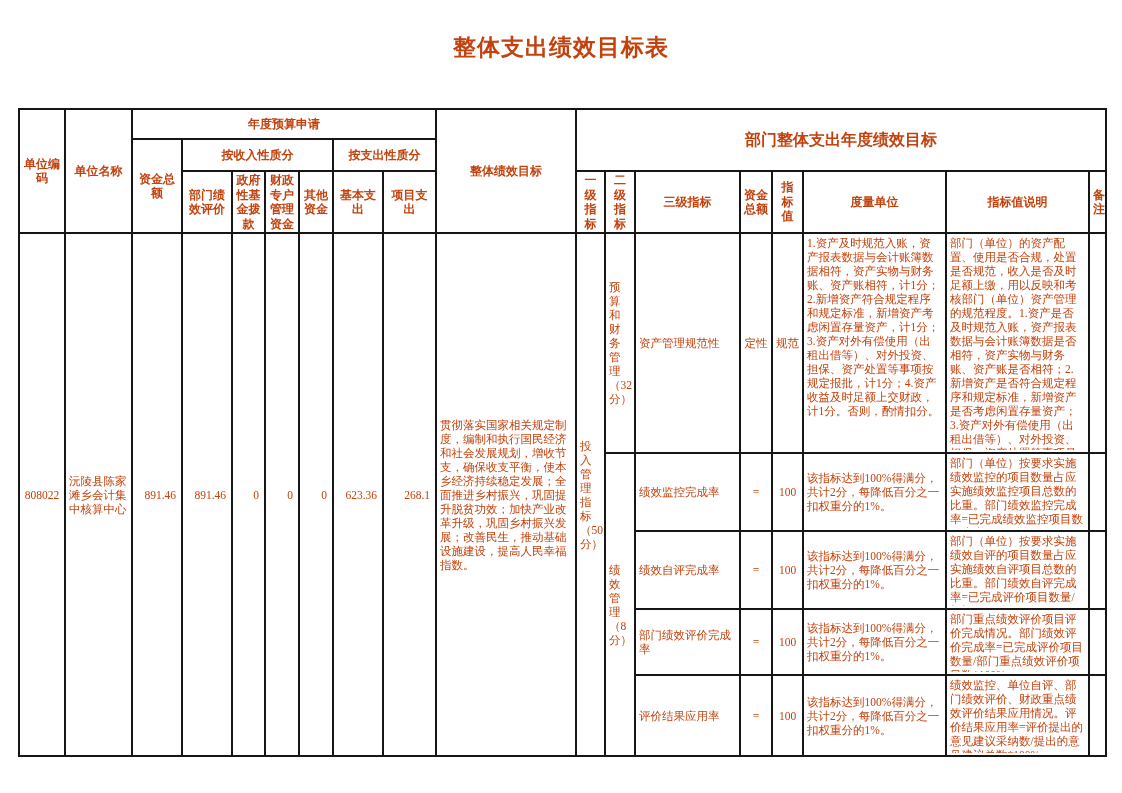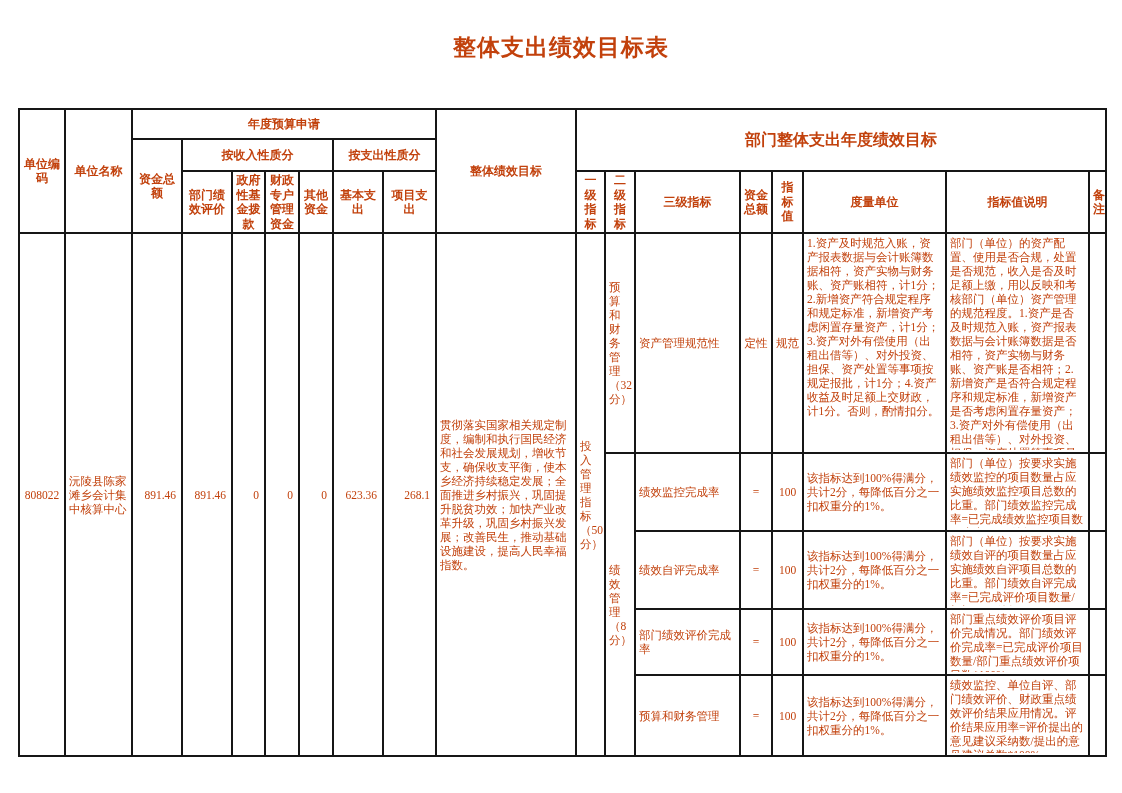--- a/index.html
+++ b/index.html
@@ -159,21 +159,21 @@
       <td class="c">=</td>
       <td class="c">100</td>
       <td class="l">该指标达到100%得满分，共计2分，每降低百分之一扣权重分的1%。</td>
       <td class="l top">
             <div class="clip clip-d4">部门重点绩效评价项目评价完成情况。部门绩效评价完成率=已完成评价项目数量/部门重点绩效评价项目数*100%</div>
           </td>
       <td></td>
     </tr>
 
     <tr style="height:81px">
-      <td class="l">预算和财务管理</td>
+      <td class="l">评价结果应用率</td>
       <td class="c">=</td>
       <td class="c">100</td>
       <td class="l">该指标达到100%得满分，共计2分，每降低百分之一扣权重分的1%。</td>
       <td class="l top">
             <div class="clip clip-d5">绩效监控、单位自评、部门绩效评价、财政重点绩效评价结果应用情况。评价结果应用率=评价提出的意见建议采纳数/提出的意见建议总数*100%</div>
           </td>
       <td></td>
     </tr>
   </tbody>
     </table>

